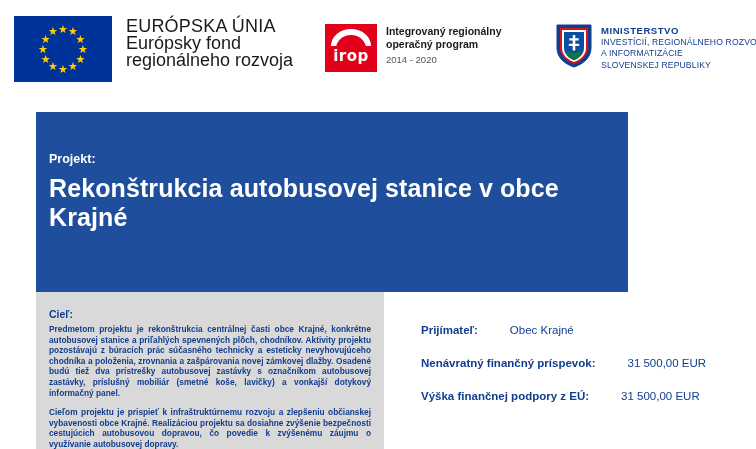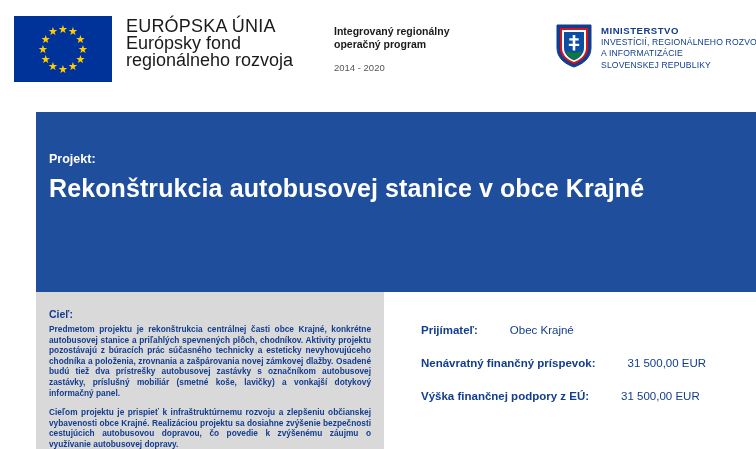--- a/index.html
+++ b/index.html
@@ -121,21 +121,21 @@
     font-size: 10.5px;
     line-height: 13px;
     white-space: nowrap;
   }
   .irop-text .t1, .irop-text .t2 {
     font-weight: bold;
   }
   .irop-text .t3 {
     color: #555;
     font-size: 9.5px;
-    margin-top: 10px;
+    margin-top: 2px;
   }
 
   
   .min-logo {
     position: absolute;
     left: 556px;
     top: 24px;
     display: flex;
     align-items: flex-start;
   }
@@ -158,21 +158,21 @@
     font-size: 9.6px;
     letter-spacing: 0.5px;
     margin-bottom: 1px;
   }
 
   
   .title-band {
     position: absolute;
     left: 36px;
     top: 112px;
-    width: 720px;
+    width: 592px;
     height: 180px;
     background: #1f4e9c;
   }
   .project-label {
     position: absolute;
     left: 13px;
     top: 40px;
     color: #ffffff;
     font-size: 12.5px;
     font-weight: bold;
@@ -277,20 +277,24 @@
           <div class="eu-star" style="left: 33.5px; top: 10.1795px;">★</div>
         </div>
       <div class="eu-text">
         <div class="line1">EURÓPSKA ÚNIA</div>
         <div>Európsky fond</div>
         <div>regionálneho rozvoja</div>
       </div>
     </div>
 
     <div class="irop-logo">
+      <div class="irop-mark">
+        <div class="irop-swoosh"></div>
+        <div class="irop-word">irop</div>
+      </div>
       <div class="irop-text">
         <div class="t1">Integrovaný regionálny</div>
         <div class="t2">operačný program</div>
         <div class="t3">2014 - 2020</div>
       </div>
     </div>
 
     <div class="min-logo">
       <svg class="min-shield" viewBox="0 0 36 44">
         <path d="M1 1 H35 V24 C35 34 27 40 18 43 C9 40 1 34 1 24 Z" fill="#123d8f" stroke="#123d8f" stroke-width="1"></path>

